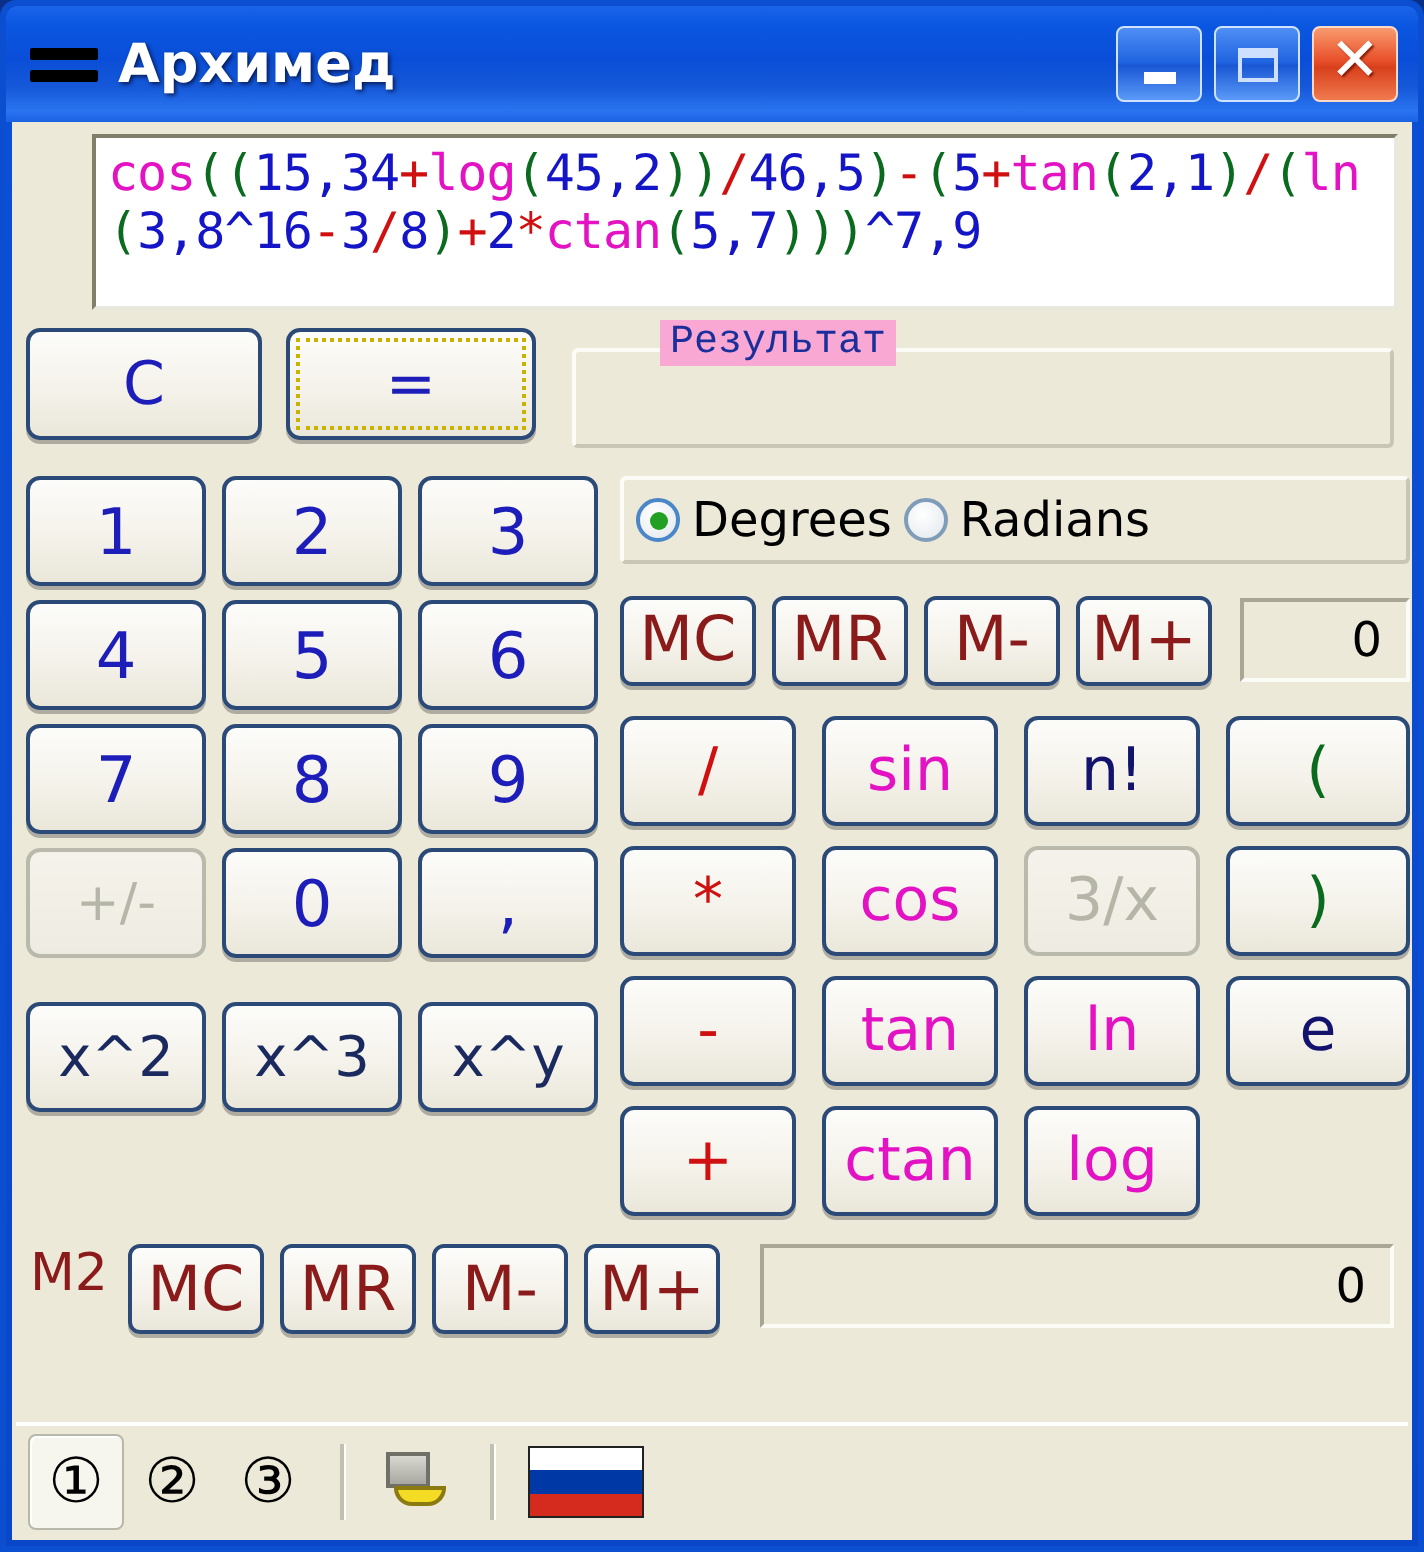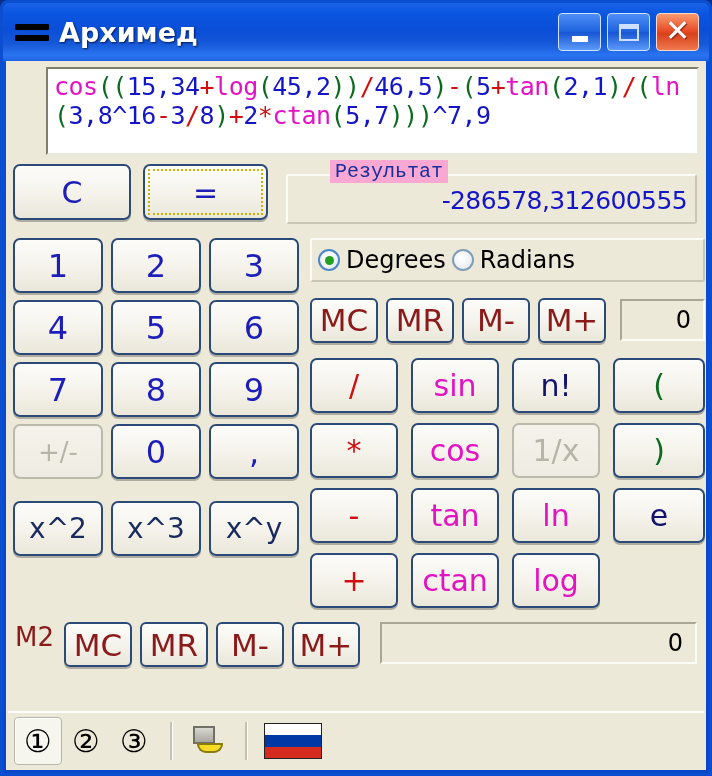--- a/index.html
+++ b/index.html
@@ -283,21 +283,20 @@
 
     <div class="row-top">
       <div class="btn btn-c">C</div>
       <div class="btn btn-eq">
         <span>=</span>
         <span class="focusring"></span>
       </div>
       <div class="result-group">
         <div class="result-frame"></div>
         <div class="result-label">Результат</div>
-        <div class="result-value">-286578,312600555</div>
       </div>
     </div>
 
     <div class="body-cols">
 
       <div class="col-left">
         <div class="numpad" id="numpad">
             <div class="btn">1</div>
             <div class="btn">2</div>
             <div class="btn">3</div>
@@ -341,21 +340,21 @@
           <div class="mem-display">0</div>
         </div>
 
         <div class="fngrid" id="fngrid">
             <div class="btn c-op">/</div>
             <div class="btn c-fn">sin</div>
             <div class="btn c-navy">n!</div>
             <div class="btn c-par">(</div>
             <div class="btn c-op">*</div>
             <div class="btn c-fn">cos</div>
-            <div class="btn c-navy disabled">1/x</div>
+            <div class="btn c-navy disabled">3/x</div>
             <div class="btn c-par">)</div>
             <div class="btn c-op">-</div>
             <div class="btn c-fn">tan</div>
             <div class="btn c-fn">ln</div>
             <div class="btn c-navy">e</div>
             <div class="btn c-op">+</div>
             <div class="btn c-fn">ctan</div>
             <div class="btn c-fn">log</div>
           </div>
 

